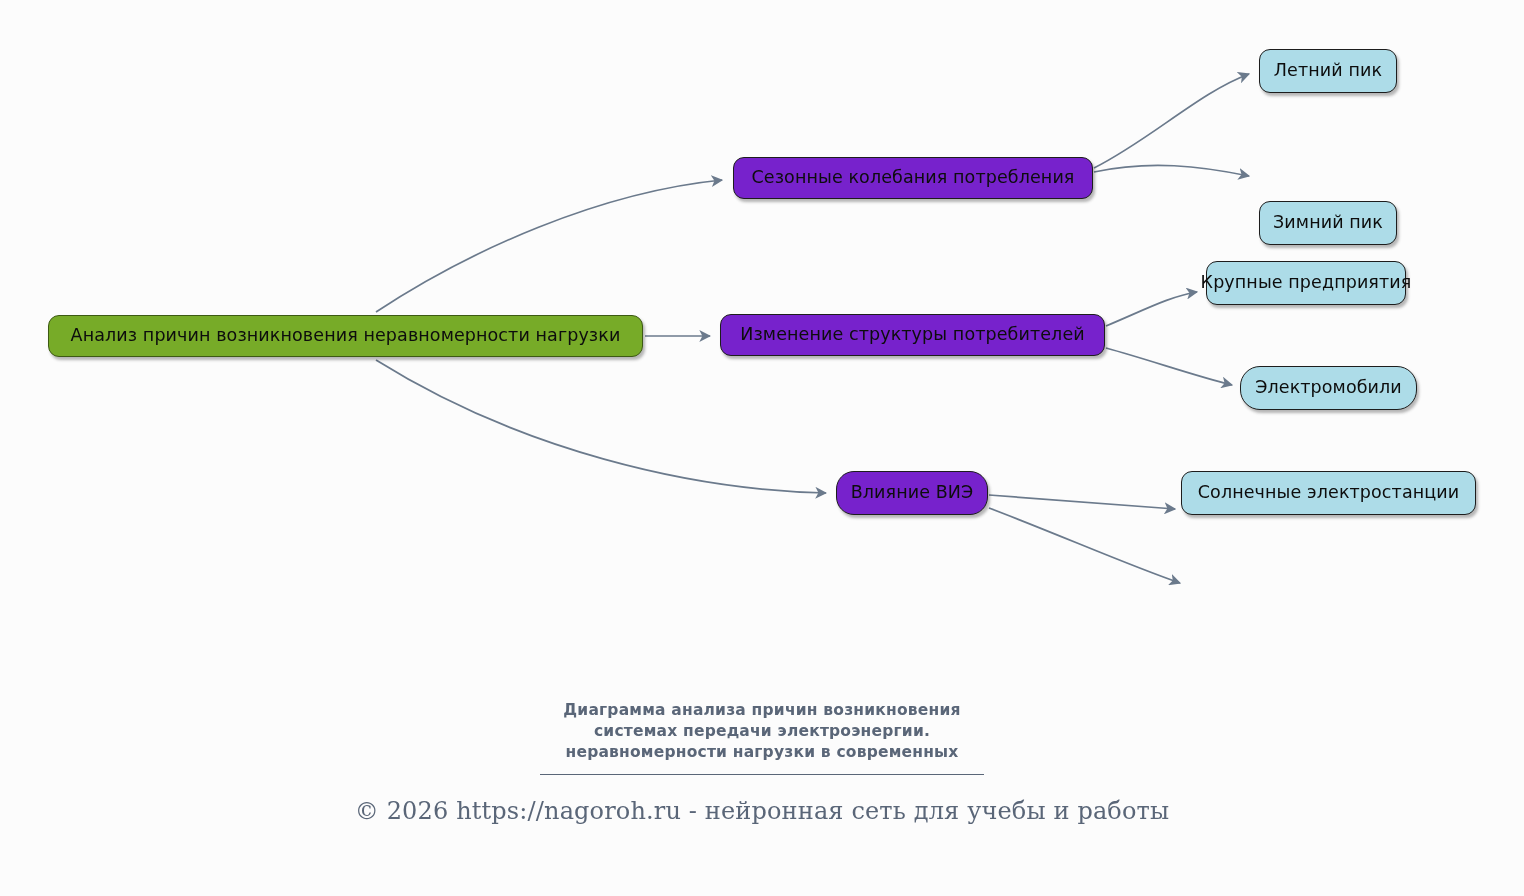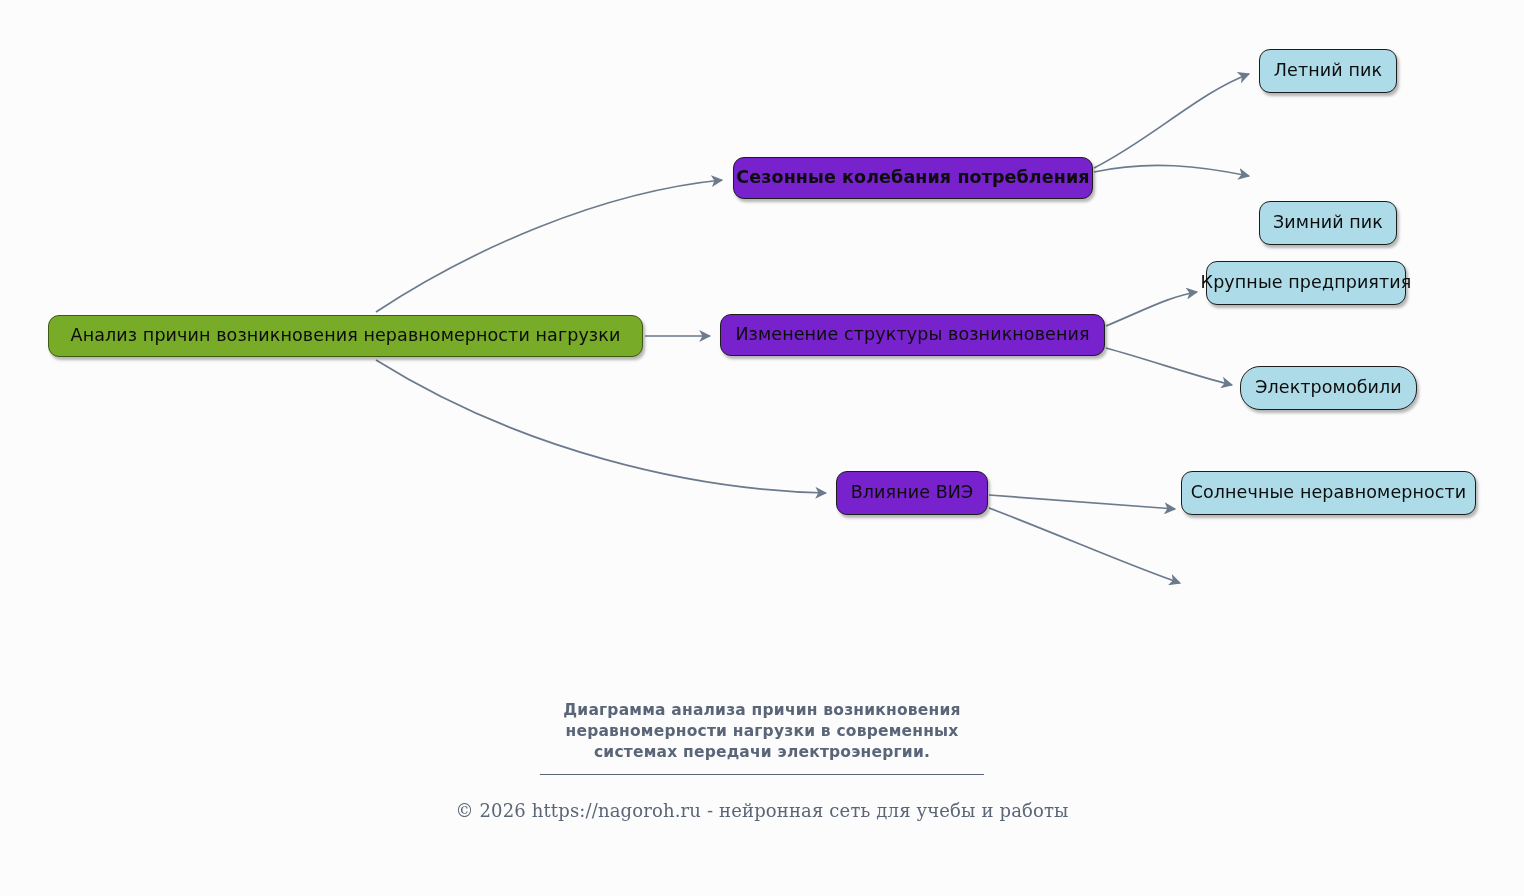--- a/index.html
+++ b/index.html
@@ -79,21 +79,21 @@
     height: 0;
     margin: 11px auto 0 auto;
     border-top: 1.4px solid #5a6678;
   }
   .footer-text {
     position: absolute;
     left: 0;
     top: 798px;
     width: 1524px;
     text-align: center;
-    font-size: 18px;
+    font-size: 24px;
     color: #5a6678;
     line-height: 26px;
     letter-spacing: 0.15px;
     font-family: "DejaVu Serif", "Liberation Serif", serif;
   }
 </style>
 </head>
 <body>
 
 <div id="diagram-canvas">
@@ -114,55 +114,55 @@
       <path d="M 1106,348 C 1150,360 1195,376 1232,385"></path>
       <path d="M 989,495 C 1060,500 1130,506 1175,509"></path>
       <path d="M 989,508 C 1060,535 1130,566 1180,583"></path>
     </g>
   </svg>
 
   <div class="node root" style="left:48px; top:315px; width:595px; height:42px;">
     <span>Анализ причин возникновения неравномерности нагрузки</span>
   </div>
 
-  <div class="node branch" style="left:733px; top:157px; width:360px; height:42px;font-weight:bold;">
+  <div class="node branch" style="left:733px; top:157px; width:360px; height:42px;">
     <span>Сезонные колебания потребления</span>
   </div>
 
   <div class="node branch" style="left:720px; top:314px; width:385px; height:42px;">
-    <span>Изменение структуры возникновения</span>
+    <span>Изменение структуры потребителей</span>
   </div>
 
-  <div class="node branch" style="left:836px; top:471px; width:152px; height:44px;">
+  <div class="node branch" style="left:836px; top:471px; width:152px; height:44px;border-radius:18px;">
     <span>Влияние ВИЭ</span>
   </div>
 
   <div class="node leaf" style="left:1259px; top:49px; width:138px; height:44px;">
     <span>Летний пик</span>
   </div>
 
   <div class="node leaf" style="left:1259px; top:155px; width:138px; height:44px;margin-top:46px;">
     <span>Зимний пик</span>
   </div>
 
   <div class="node leaf" style="left:1206px; top:261px; width:200px; height:44px;">
     <span>Крупные предприятия</span>
   </div>
 
   <div class="node leaf" style="left:1240px; top:366px; width:177px; height:44px;border-radius:20px;">
     <span>Электромобили</span>
   </div>
 
   <div class="node leaf" style="left:1181px; top:471px; width:295px; height:44px;">
-    <span>Солнечные неравномерности</span>
+    <span>Солнечные электростанции</span>
   </div>
 
 
   <div class="caption-block">
     <span class="caption-line">Диаграмма анализа причин возникновения</span>
+    <span class="caption-line">системах передачи электроэнергии.</span>
     <span class="caption-line">неравномерности нагрузки в современных</span>
-    <span class="caption-line">системах передачи электроэнергии.</span>
     <div class="caption-divider"></div>
   </div>
 
   <div class="footer-text">© 2026 https://nagoroh.ru - нейронная сеть для учебы и работы</div>
 
 </div>
 
 </body></html>

